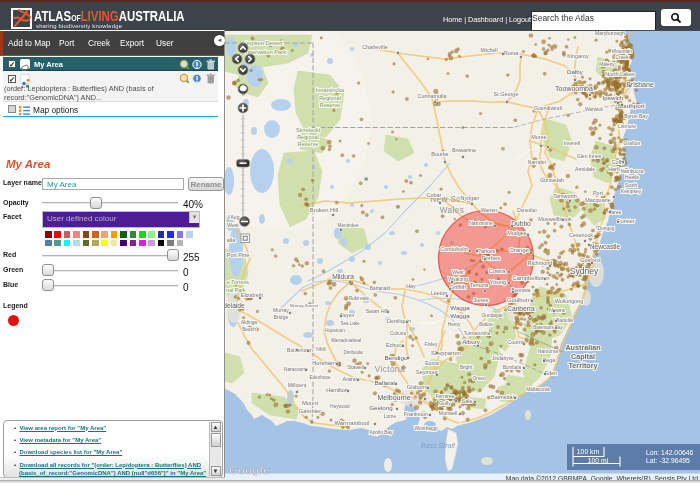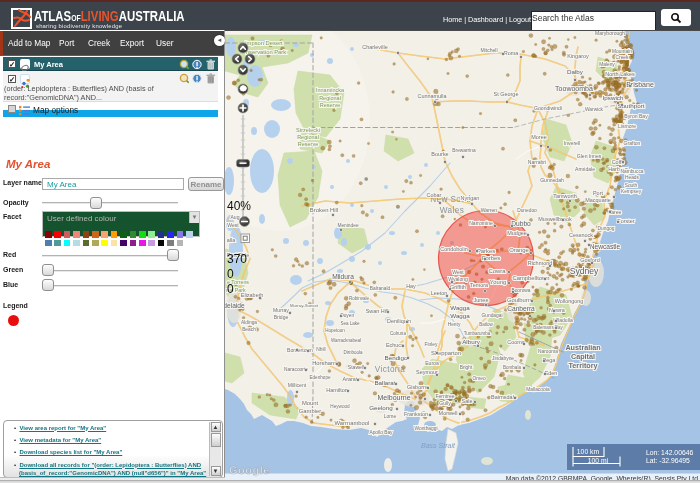--- a/index.html
+++ b/index.html
@@ -13,28 +13,28 @@
 #hlinks { position:absolute; left:443px; top:13px; color:#fff; font-size:7.2px; }
 #hsearch { position:absolute; left:531px; top:9px; width:125px; height:22px; background:#fff; border:1px solid #222; font-size:8.5px; color:#333; line-height:13px; }
 #hbtn { position:absolute; left:661px; top:7px; width:30px; height:17px; background:#fff; border-radius:3px; text-align:center; }
 #mapwrap { position:absolute; left:225px; top:30px; width:475px; height:453px; border-top:1.5px solid #4a4a4a; }
 #sidebar { position:absolute; left:0; top:30px; width:225px; height:453px; background:#fff; border-right:1px solid #8f8f8f; }
 #menubar { position:absolute; left:0; top:1px; width:224px; height:25px; background:#404040; border-left:3px solid #a33517; border-bottom:1px solid #c0390f; }
 #menubar span { position:absolute; top:7px; color:#fff; font-size:8.3px; }
 #collapse { position:absolute; left:214px; top:5px; width:11px; height:11px; background:#fff; border-radius:50%; box-shadow:0 0 2px rgba(0,0,0,.5); color:#555; font-size:6px; text-align:center; line-height:11px; }
 .lrow-teal { position:absolute; left:3px; top:27px; width:215px; height:13.5px; background:#24616b; border-bottom:1px solid #16454d; }
 .lrow2 { position:absolute; left:3px; top:40.5px; width:215px; height:31px; background:#f3f3f3; border-bottom:1px solid #ddd; }
-.lrow3 { position:absolute; left:3px; top:72px; width:215px; height:15px; background:#fff; border-bottom:7px solid #0ea5e9; }
+.lrow3 { position:absolute; left:3px; top:72px; width:215px; height:15px; background:#fff; border-bottom:1px solid #0ea5e9; }
 .cb { position:absolute; width:8px; height:8px; background:#fff; border:1px solid #555; font-size:7.5px; line-height:7px; text-align:center; color:#111; font-weight:bold; }
 .cbg { position:absolute; width:8px; height:8px; background:#d5d5d5; border:1px solid #888; }
 .sw { position:absolute; width:6.5px; height:6.5px; }
 .lbl { position:absolute; font-size:7px; font-weight:bold; color:#1a1a1a; }
 .track { position:absolute; height:2px; background:#b3b3b3; border-bottom:1px solid #e8e8e8; }
 .thumb { position:absolute; width:12px; height:12px; background:linear-gradient(#fdfdfd,#d9d9d9); border:1px solid #8f8f8f; border-radius:3px; }
-.val { position:absolute; font-size:12px; color:#111;margin-left:44px; }
+.val { position:absolute; font-size:10px; color:#111; }
 a.tlink { color:#137581; font-weight:bold; text-decoration:underline; }
 .lkline { font-size:6px; line-height:8.1px; margin-bottom:4.3px; color:#111; white-space:nowrap; }
 #linksbox { position:absolute; left:3px; top:390px; width:220px; height:58px; border:1px solid #9f9f9f; border-radius:4px; background:linear-gradient(#ffffff 60%,#e2e2e2); }
 #sbv { position:absolute; right:1px; top:1px; width:12px; height:54px; background:#e8e8e8; border-left:1px solid #bbb; }
 .sbtn { position:absolute; left:0.5px; width:10px; height:10px; background:linear-gradient(#fdfdfd,#cfcfcf); border:1px solid #999; font-size:6px; color:#333; text-align:center; line-height:9px; }
 #footer { position:absolute; left:0; top:479.5px; width:700px; height:3.5px; background:linear-gradient(#9a9a9a,#d9d9d9 50%,#e3e3e3); }
 #sfoot { position:absolute; left:0; top:477px; width:225px; height:6px; background:#ececec; border-top:1px solid #bdbdbd; }
 </style></head>
 <body>
 <div id="page">
@@ -1576,21 +1576,21 @@
     </div>
     <div style="position:absolute;left:6px;top:128px;color:#e4502e;font-size:11.5px;font-weight:bold;font-style:italic">My Area</div>
     <div class="lbl" style="left:3px;top:148.5px">Layer name</div>
     <div style="position:absolute;left:42px;top:147.5px;width:142px;height:12px;border:1px solid #aaa;background:#fff;font-size:8px;color:#189aa2;padding:1.5px 0 0 4px">My Area</div>
     <div style="position:absolute;left:188px;top:146.5px;width:36px;height:14px;border:1px solid #999;border-radius:3px;background:linear-gradient(#f8f8f8,#d6d6d6);color:#909090;font-size:8px;font-weight:bold;text-align:center;line-height:13px">Rename</div>
     <div class="lbl" style="left:3px;top:168.5px">Opacity</div>
     <div class="track" style="left:42px;top:172px;width:136px"></div>
     <div class="thumb" style="left:90px;top:166.5px"></div>
     <div class="val" style="left:183px;top:169px">40%</div>
     <div class="lbl" style="left:3px;top:182.5px">Facet</div>
-    <div style="position:absolute;left:42px;top:181px;width:158px;height:26px;border:1px solid #bbb;background:#14532d;font-size:8px;color:#b8b8b8;padding:1.5px 0 0 4px">User defined colour</div>
+    <div style="position:absolute;left:42px;top:181px;width:158px;height:17px;border:1px solid #bbb;background:#4c1d95;font-size:8px;color:#b8b8b8;padding:1.5px 0 0 4px">User defined colour</div>
     <div style="position:absolute;left:189px;top:182px;width:10px;height:10.5px;background:#e3e3e3;border-left:1px solid #bbb;color:#777;font-size:6px;text-align:center;line-height:10px">▼</div>
     <div class="sw" style="left:45.0px;top:201px;background:#8b0000"></div>
       <div class="sw" style="left:54.4px;top:201px;background:#f40000"></div>
       <div class="sw" style="left:63.8px;top:201px;background:#cd5c5c"></div>
       <div class="sw" style="left:73.2px;top:201px;background:#ef8778"></div>
       <div class="sw" style="left:82.6px;top:201px;background:#8b4513"></div>
       <div class="sw" style="left:92.0px;top:201px;background:#cd661d"></div>
       <div class="sw" style="left:101.4px;top:201px;background:#f5a470"></div>
       <div class="sw" style="left:110.8px;top:201px;background:#ff9c00"></div>
       <div class="sw" style="left:120.2px;top:201px;background:#0e6016"></div>
@@ -1612,21 +1612,21 @@
       <div class="sw" style="left:120.2px;top:209.5px;background:#43056d"></div>
       <div class="sw" style="left:129.60000000000002px;top:209.5px;background:#8c1d8c"></div>
       <div class="sw" style="left:139.0px;top:209.5px;background:#e816e8"></div>
       <div class="sw" style="left:148.4px;top:209.5px;background:#c79be0"></div>
       <div class="sw" style="left:157.8px;top:209.5px;background:#060606"></div>
       <div class="sw" style="left:167.2px;top:209.5px;background:#7d7d7d"></div>
       <div class="sw" style="left:176.6px;top:209.5px;background:#b5b5b5"></div>
     <div class="lbl" style="left:3px;top:221px">Red</div>
     <div class="track" style="left:42px;top:224.5px;width:136px"></div>
     <div class="thumb" style="left:167px;top:219px"></div>
-    <div class="val" style="left:183px;top:221.5px">370</div>
+    <div class="val" style="left:183px;top:221.5px">255</div>
     <div class="lbl" style="left:3px;top:236px">Green</div>
     <div class="track" style="left:42px;top:239.5px;width:136px"></div>
     <div class="thumb" style="left:42px;top:234px"></div>
     <div class="val" style="left:183px;top:236.5px">0</div>
     <div class="lbl" style="left:3px;top:251px">Blue</div>
     <div class="track" style="left:42px;top:254.5px;width:136px"></div>
     <div class="thumb" style="left:42px;top:249px"></div>
     <div class="val" style="left:183px;top:251.5px">0</div>
     <div class="lbl" style="left:3px;top:272px">Legend</div>
     <div style="position:absolute;left:8px;top:285px;width:11px;height:11px;border-radius:50%;background:#e60f0f"></div>

